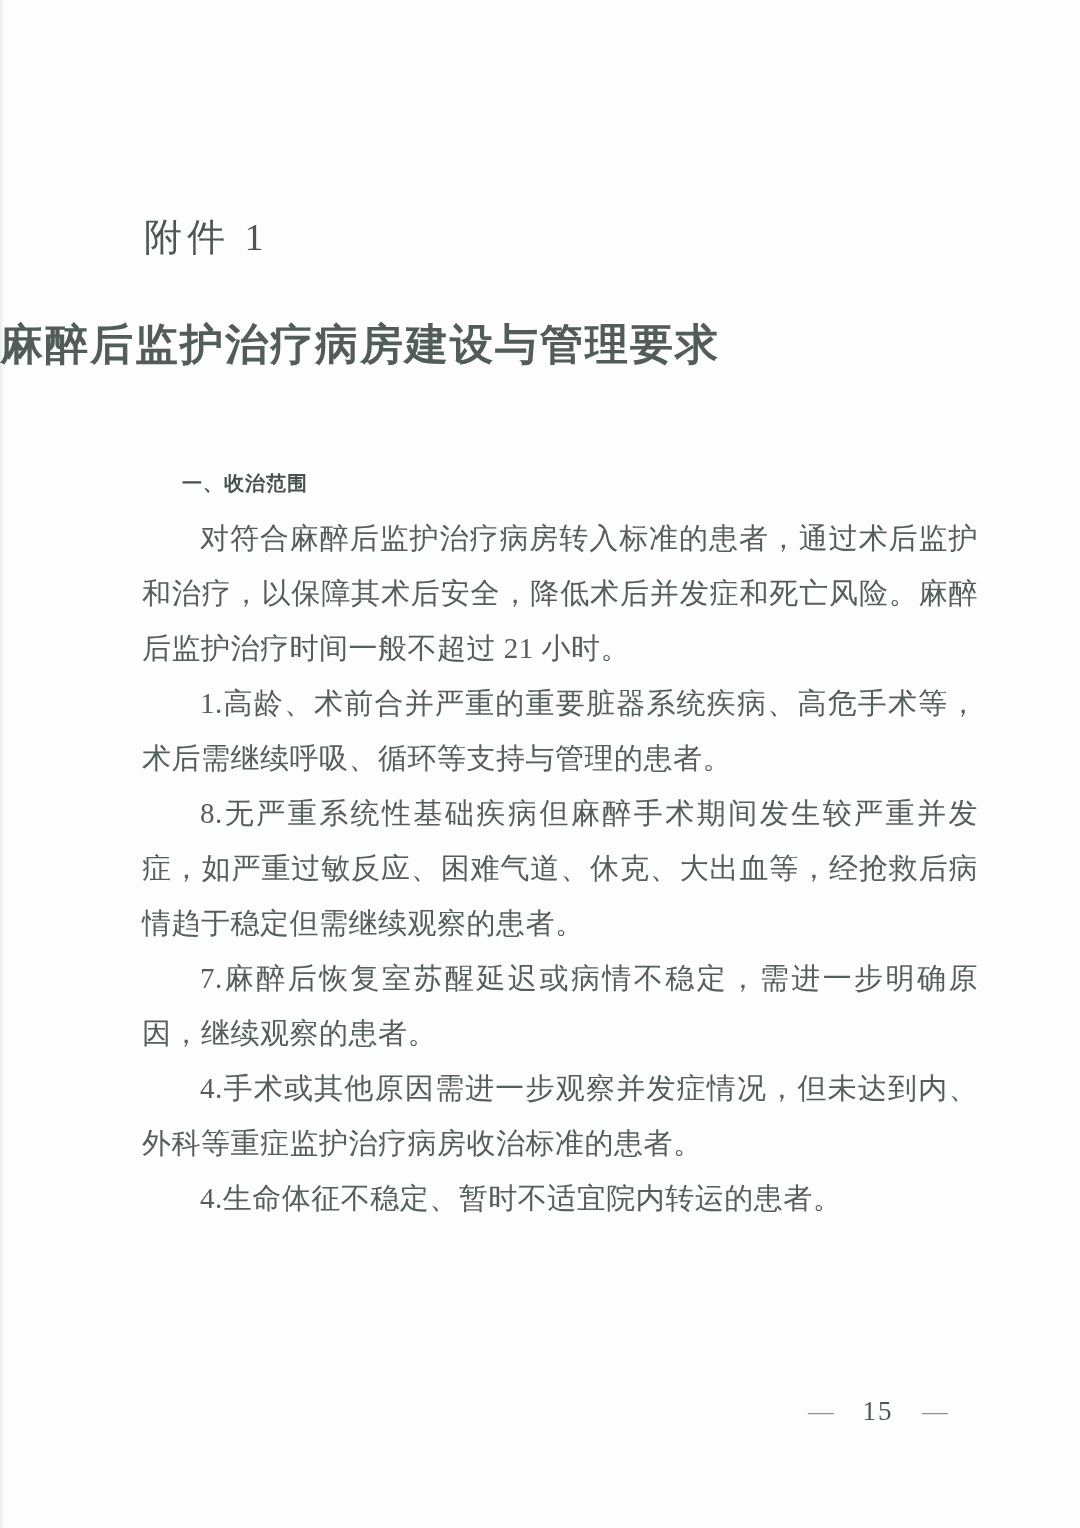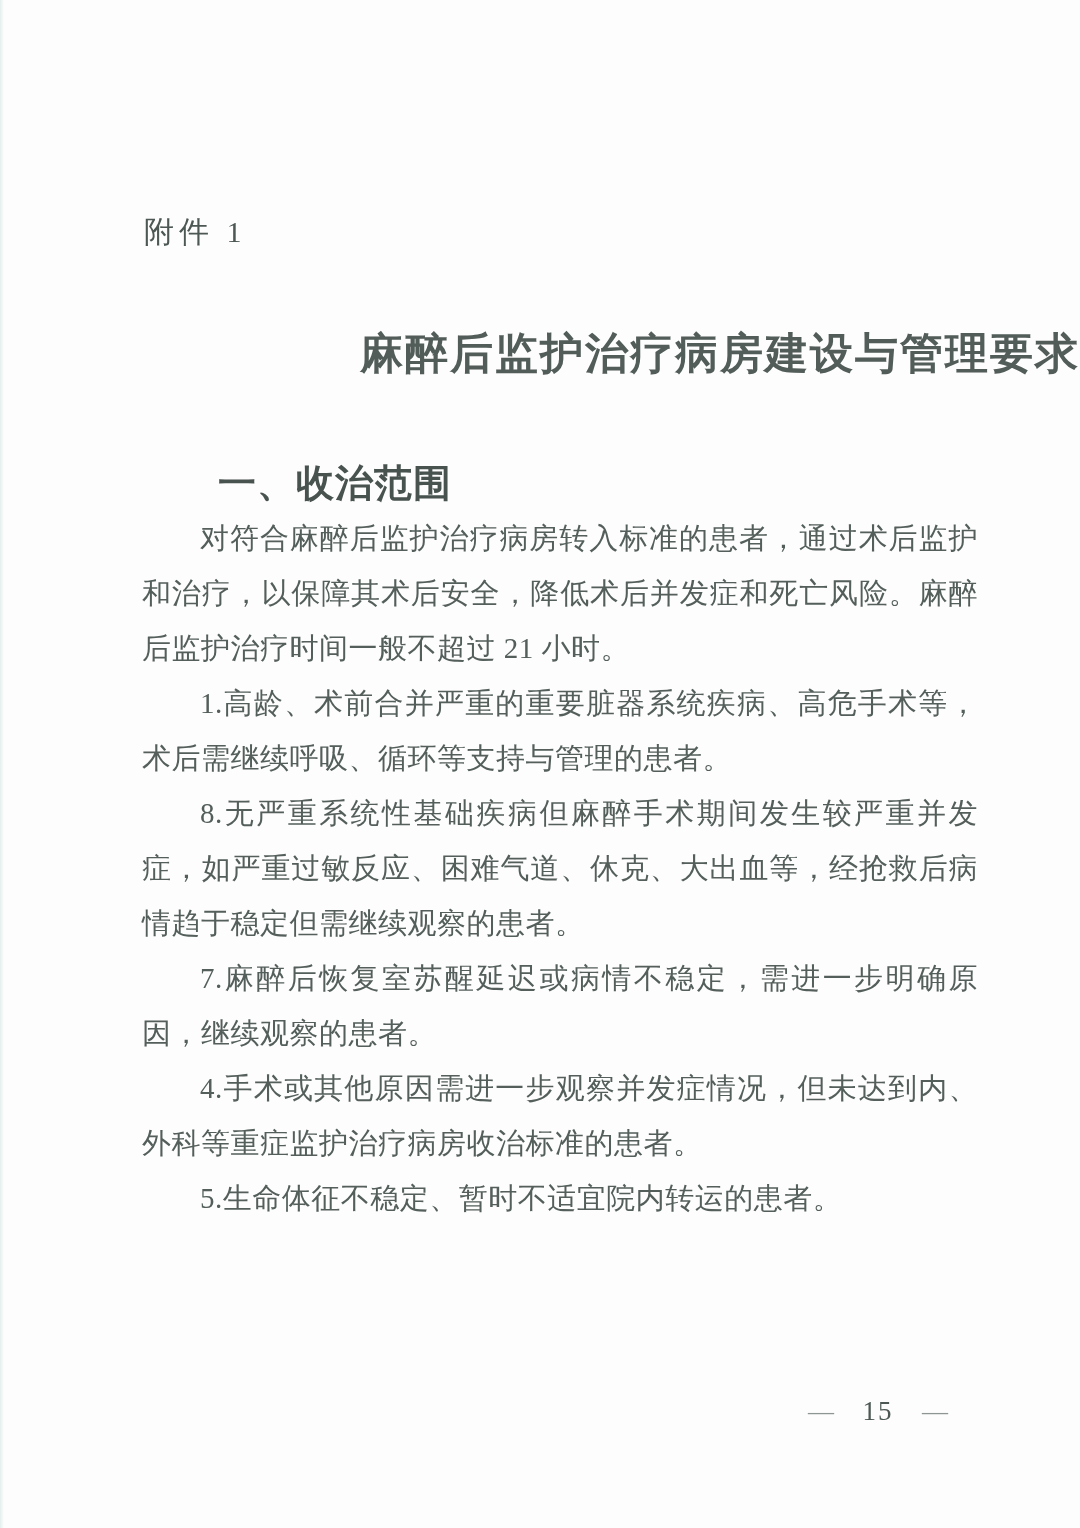--- a/index.html
+++ b/index.html
@@ -22,30 +22,30 @@
     left: 0;
     top: 0;
     width: 4px;
     height: 100%;
     background: linear-gradient(to right, rgba(160, 205, 198, 0.28), rgba(255,255,255,0));
   }
   .attachment-label {
     position: absolute;
     left: 144px;
     top: 212px;
-    font-size: 30px;
+    font-size: 38px;
     letter-spacing: 5px;
     color: #4d5854;
   }
   .doc-title {
     position: absolute;
     left: 0;
     width: 1080px;
-    top: 325px;
-    text-align: right;
+    top: 316px;
+    text-align: left;
     font-size: 43px;
     font-weight: bold;
     letter-spacing: 2px;
     color: #525d59;
   }
   .doc-body {
     position: absolute;
     left: 142px;
     top: 456px;
     width: 836px;
@@ -56,21 +56,21 @@
     letter-spacing: 0.5px;
     color: #545f5b;
   }
   .doc-body p {
     margin: 0;
     text-indent: 2em;
   }
   .section-heading {
     font-family: "Liberation Sans", "DejaVu Sans", sans-serif;
     font-weight: bold;
-    font-size: 38px;
+    font-size: 20px;
     color: #48534f;
     letter-spacing: 1px;
   }
   .page-footer {
     position: absolute;
     top: 1396px;
     left: 808px;
     width: 140px;
     display: flex;
     align-items: center;
@@ -97,21 +97,21 @@
 
   <h1 class="doc-title" style="margin:0;">麻醉后监护治疗病房建设与管理要求</h1>
 
   <div class="doc-body">
     <p class="section-heading">一、收治范围</p>
     <p>对符合麻醉后监护治疗病房转入标准的患者，通过术后监护和治疗，以保障其术后安全，降低术后并发症和死亡风险。麻醉后监护治疗时间一般不超过 21 小时。</p>
     <p>1.高龄、术前合并严重的重要脏器系统疾病、高危手术等，术后需继续呼吸、循环等支持与管理的患者。</p>
     <p>8.无严重系统性基础疾病但麻醉手术期间发生较严重并发症，如严重过敏反应、困难气道、休克、大出血等，经抢救后病情趋于稳定但需继续观察的患者。</p>
     <p>7.麻醉后恢复室苏醒延迟或病情不稳定，需进一步明确原因，继续观察的患者。</p>
     <p>4.手术或其他原因需进一步观察并发症情况，但未达到内、外科等重症监护治疗病房收治标准的患者。</p>
-    <p>5.生命体征不稳定、暂时不适宜院内转运的患者。</p>
+    <p>4.生命体征不稳定、暂时不适宜院内转运的患者。</p>
   </div>
 
   <div class="page-footer">
     <span class="dash">—</span>
     <span class="num">15</span>
     <span class="dash">—</span>
   </div>
 
 </div>
 

